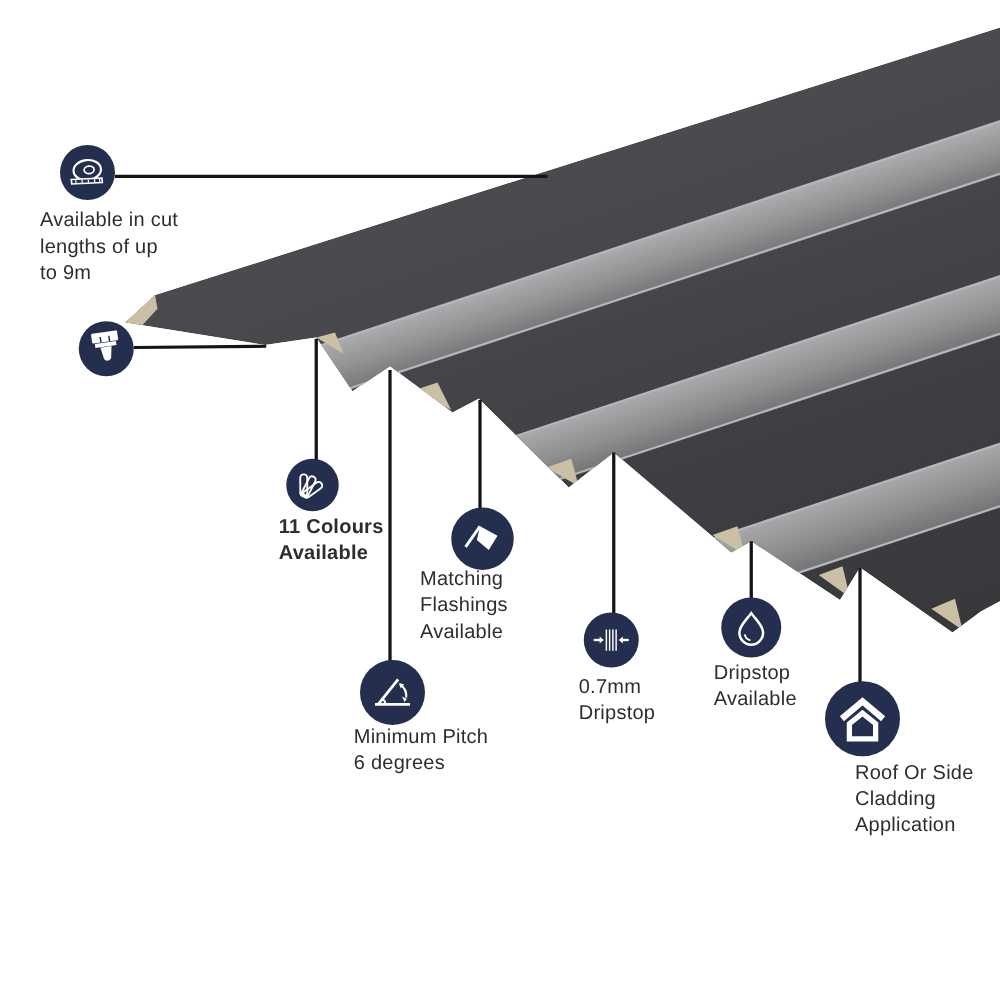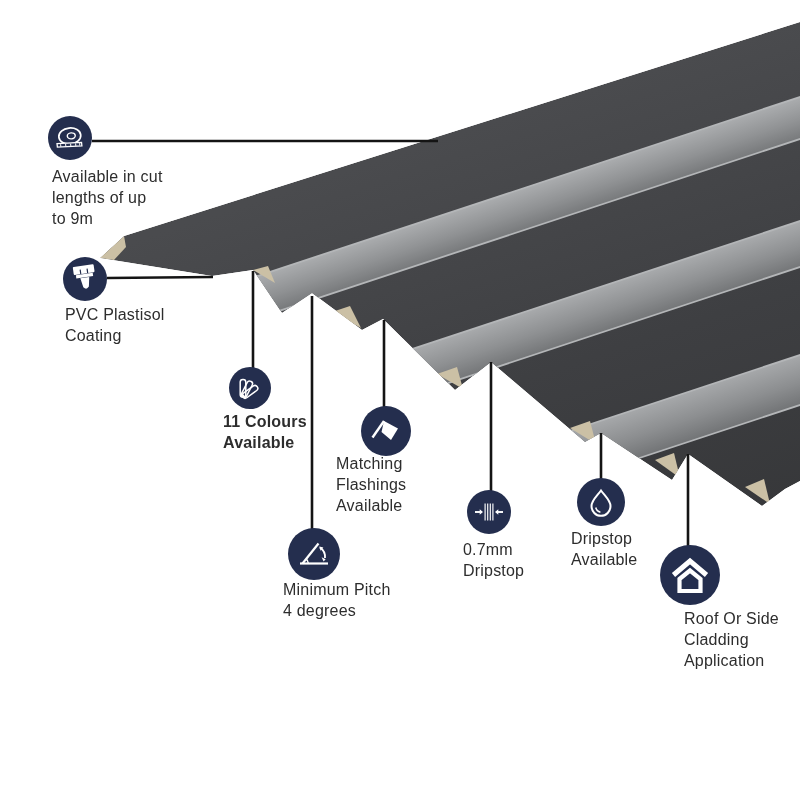--- a/index.html
+++ b/index.html
@@ -1,21 +1,21 @@
 <!DOCTYPE html>
 <html><head>
 <meta charset="utf-8">
 <style>
   html,body{margin:0;padding:0;background:#fff;}
   .stage{position:relative;width:800px;height:800px;background:#fff;overflow:hidden;
          font-family:"Liberation Sans",sans-serif;}
   .stage svg{position:absolute;left:0;top:0;}
   .label{position:absolute;font-size:16px;line-height:21px;font-weight:500;
          color:#2d2d2d;letter-spacing:.2px;white-space:pre-line;}
-  .l-cut{left:52px;top:166px;width:150px;}
+  .l-cut{left:32px;top:166px;width:150px;}
   .l-pvc{left:65px;top:304px;width:140px;}
   .l-col{left:223px;top:411px;width:120px;font-weight:bold;}
   .l-fla{left:336px;top:453px;width:120px;}
   .l-pit{left:283px;top:579px;width:160px;}
   .l-thi{left:463px;top:539px;width:110px;}
   .l-dri{left:571px;top:528px;width:110px;}
   .l-roo{left:684px;top:608px;width:130px;}
 </style>
 </head>
 <body>
@@ -175,29 +175,27 @@
     <g transform="translate(690,576)" stroke="#fff" fill="none">
       <path d="M-16.5,-1 L0,-15 L16.5,-1" stroke-width="5" stroke-linejoin="miter"></path>
       <path d="M-10.5,3 L0,-5.5 L10.5,3 L10.5,15 L-10.5,15 Z" stroke-width="4.2"></path>
     </g>
   </g>
 </svg>
 
 <div class="label l-cut">Available in cut
 lengths of up
 to 9m</div>
-<div class="label l-pvc">PVC Plastisol
-Coating</div>
 <div class="label l-col">11 Colours
 Available</div>
 <div class="label l-fla">Matching
 Flashings
 Available</div>
 <div class="label l-pit">Minimum Pitch
-4 degrees</div>
+6 degrees</div>
 <div class="label l-thi">0.7mm
 Dripstop</div>
 <div class="label l-dri">Dripstop
 Available</div>
 <div class="label l-roo">Roof Or Side
 Cladding
 Application</div>
 
 </div>
 

